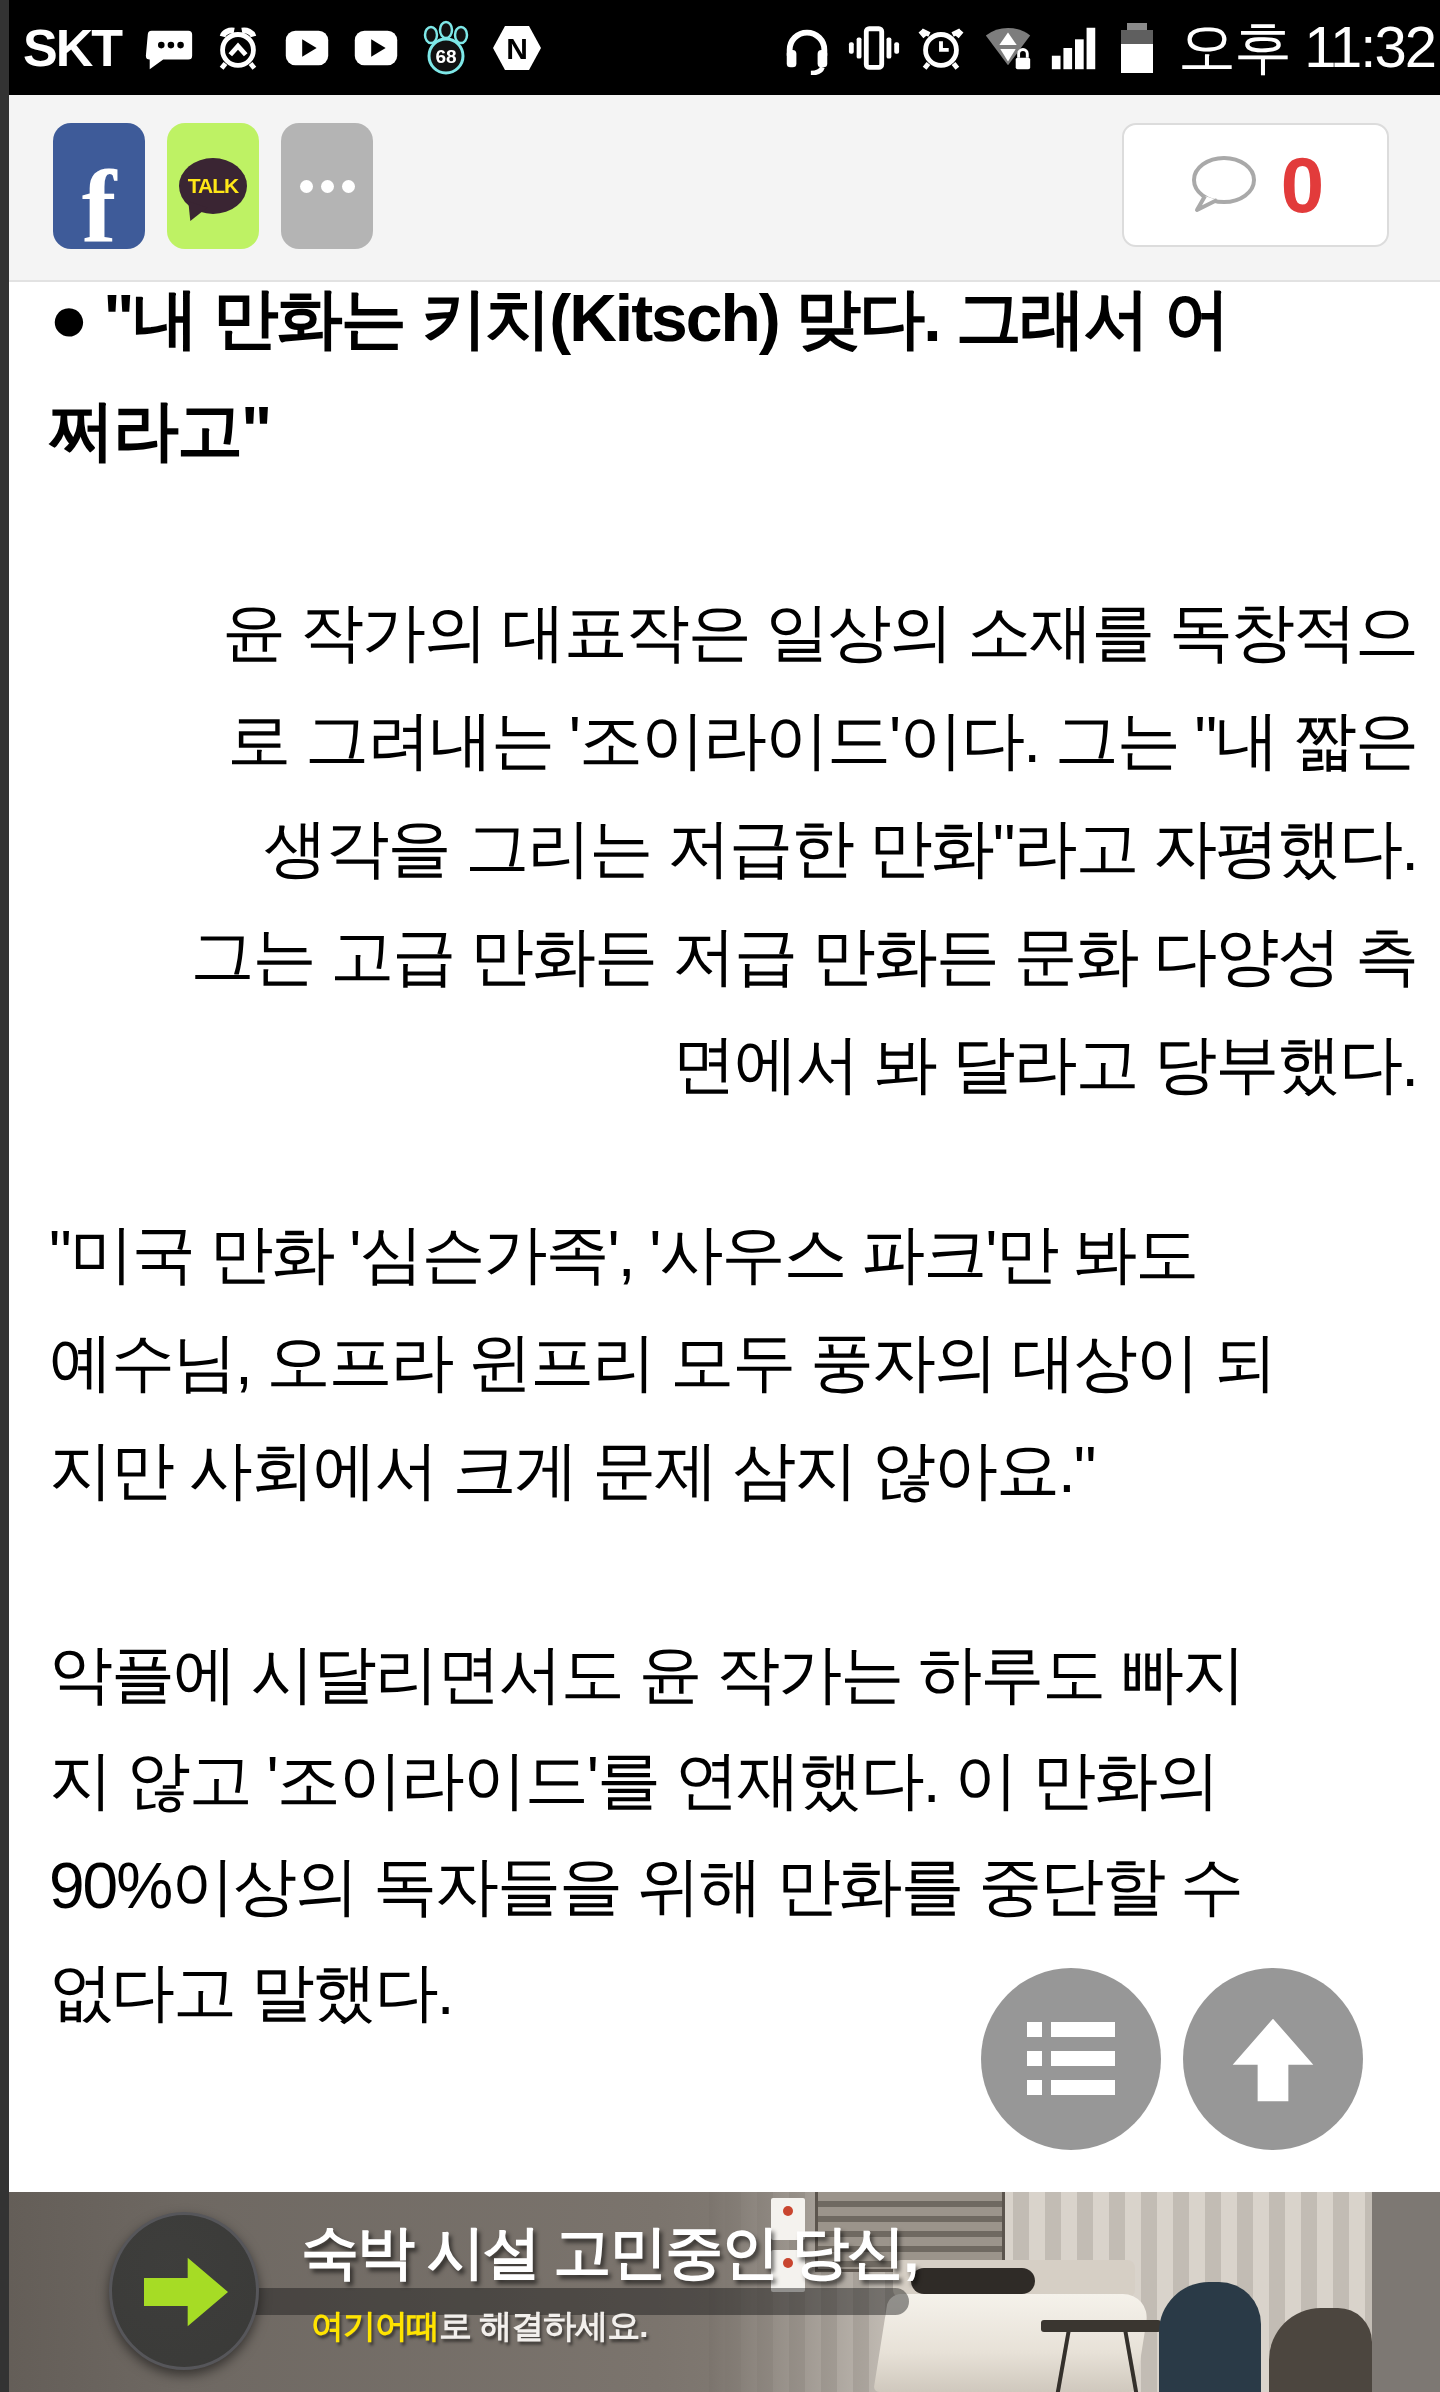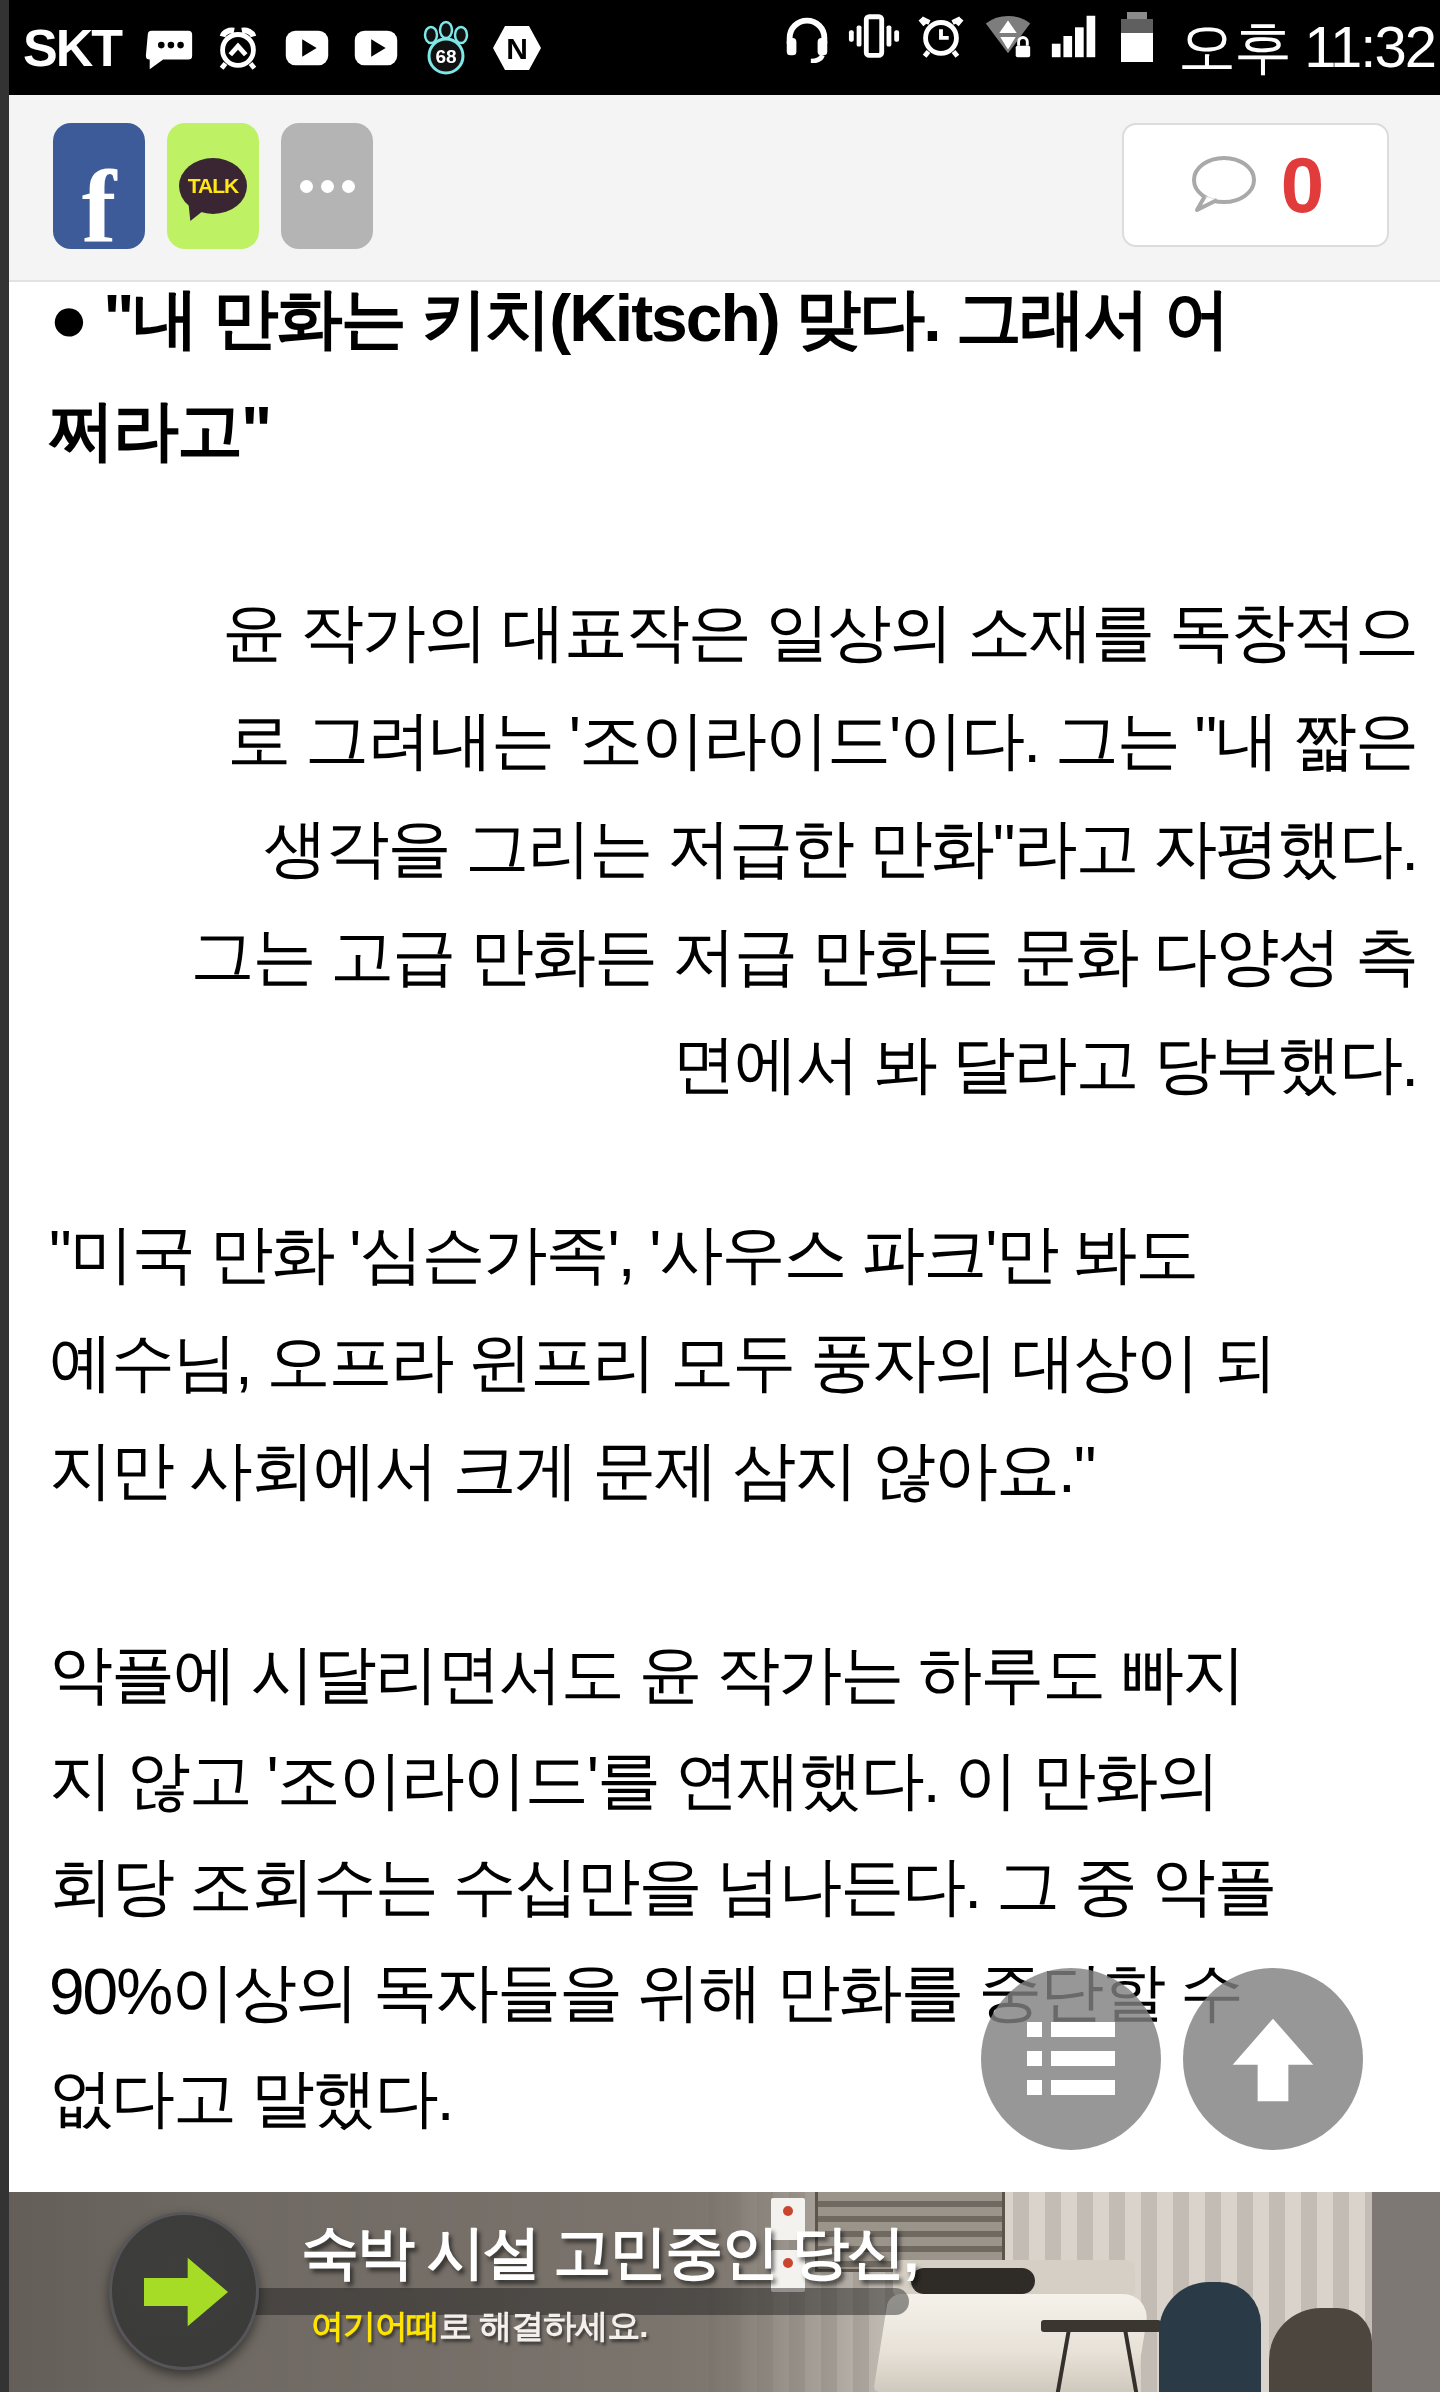--- a/index.html
+++ b/index.html
@@ -4,21 +4,21 @@
 <style>
   html,body{margin:0;padding:0;background:#333;}
   .screen{position:relative;width:1440px;height:2392px;background:#ffffff;overflow:hidden;
           font-family:"Liberation Sans",sans-serif;margin-left:9px;}
 
   
   .status-bar{position:absolute;top:0;left:0;width:1440px;height:95px;background:#000;
               display:flex;align-items:center;padding:0 14px;box-sizing:border-box;z-index:20;}
   .sb-left{display:flex;align-items:center;gap:15px;}
   .sb-carrier{color:#fff;font-size:52px;font-weight:700;letter-spacing:-2px;margin-right:6px;}
-  .sb-right{margin-left:auto;display:flex;gap:13px;}
+  .sb-right{margin-left:auto;display:flex;align-items:center;gap:13px;}
   .sb-icon{display:block;}
   .sb-time{color:#fff;font-size:58px;letter-spacing:-2px;margin-left:6px;}
 
   
   .share-bar{position:absolute;top:95px;left:0;width:1440px;height:187px;background:#f4f4f4;
              border-bottom:2px solid #e2e2e2;box-sizing:border-box;z-index:15;}
   .share-left{position:absolute;left:44px;top:28px;display:flex;gap:22px;}
   .btn-share{width:92px;height:126px;border-radius:18px;display:flex;align-items:center;
              justify-content:center;overflow:hidden;}
   .btn-fb{background:#3e5b99;}
@@ -235,21 +235,20 @@
 
   <div class="para para-2">
       <div>"미국 만화 '심슨가족', '사우스 파크'만 봐도</div>
       <div>예수님, 오프라 윈프리 모두 풍자의 대상이 되</div>
       <div>지만 사회에서 크게 문제 삼지 않아요."</div>
     </div>
 
   <div class="para para-3">
       <div>악플에 시달리면서도 윤 작가는 하루도 빠지</div>
       <div>지 않고 '조이라이드'를 연재했다. 이 만화의</div>
-      <div>회당 조회수는 수십만을 넘나든다. 그 중 악플</div>
       <div>90%이상의 독자들을 위해 만화를 중단할 수</div>
       <div>없다고 말했다.</div>
     </div>
 
   <div class="fab fab-list">
     <svg width="92" height="78" viewBox="0 0 92 78">
       <rect x="2" y="2" width="15" height="15" fill="#fff"></rect>
         <rect x="26" y="2" width="64" height="15" fill="#fff"></rect>
       <rect x="2" y="31" width="15" height="15" fill="#fff"></rect>
         <rect x="26" y="31" width="64" height="15" fill="#fff"></rect>

